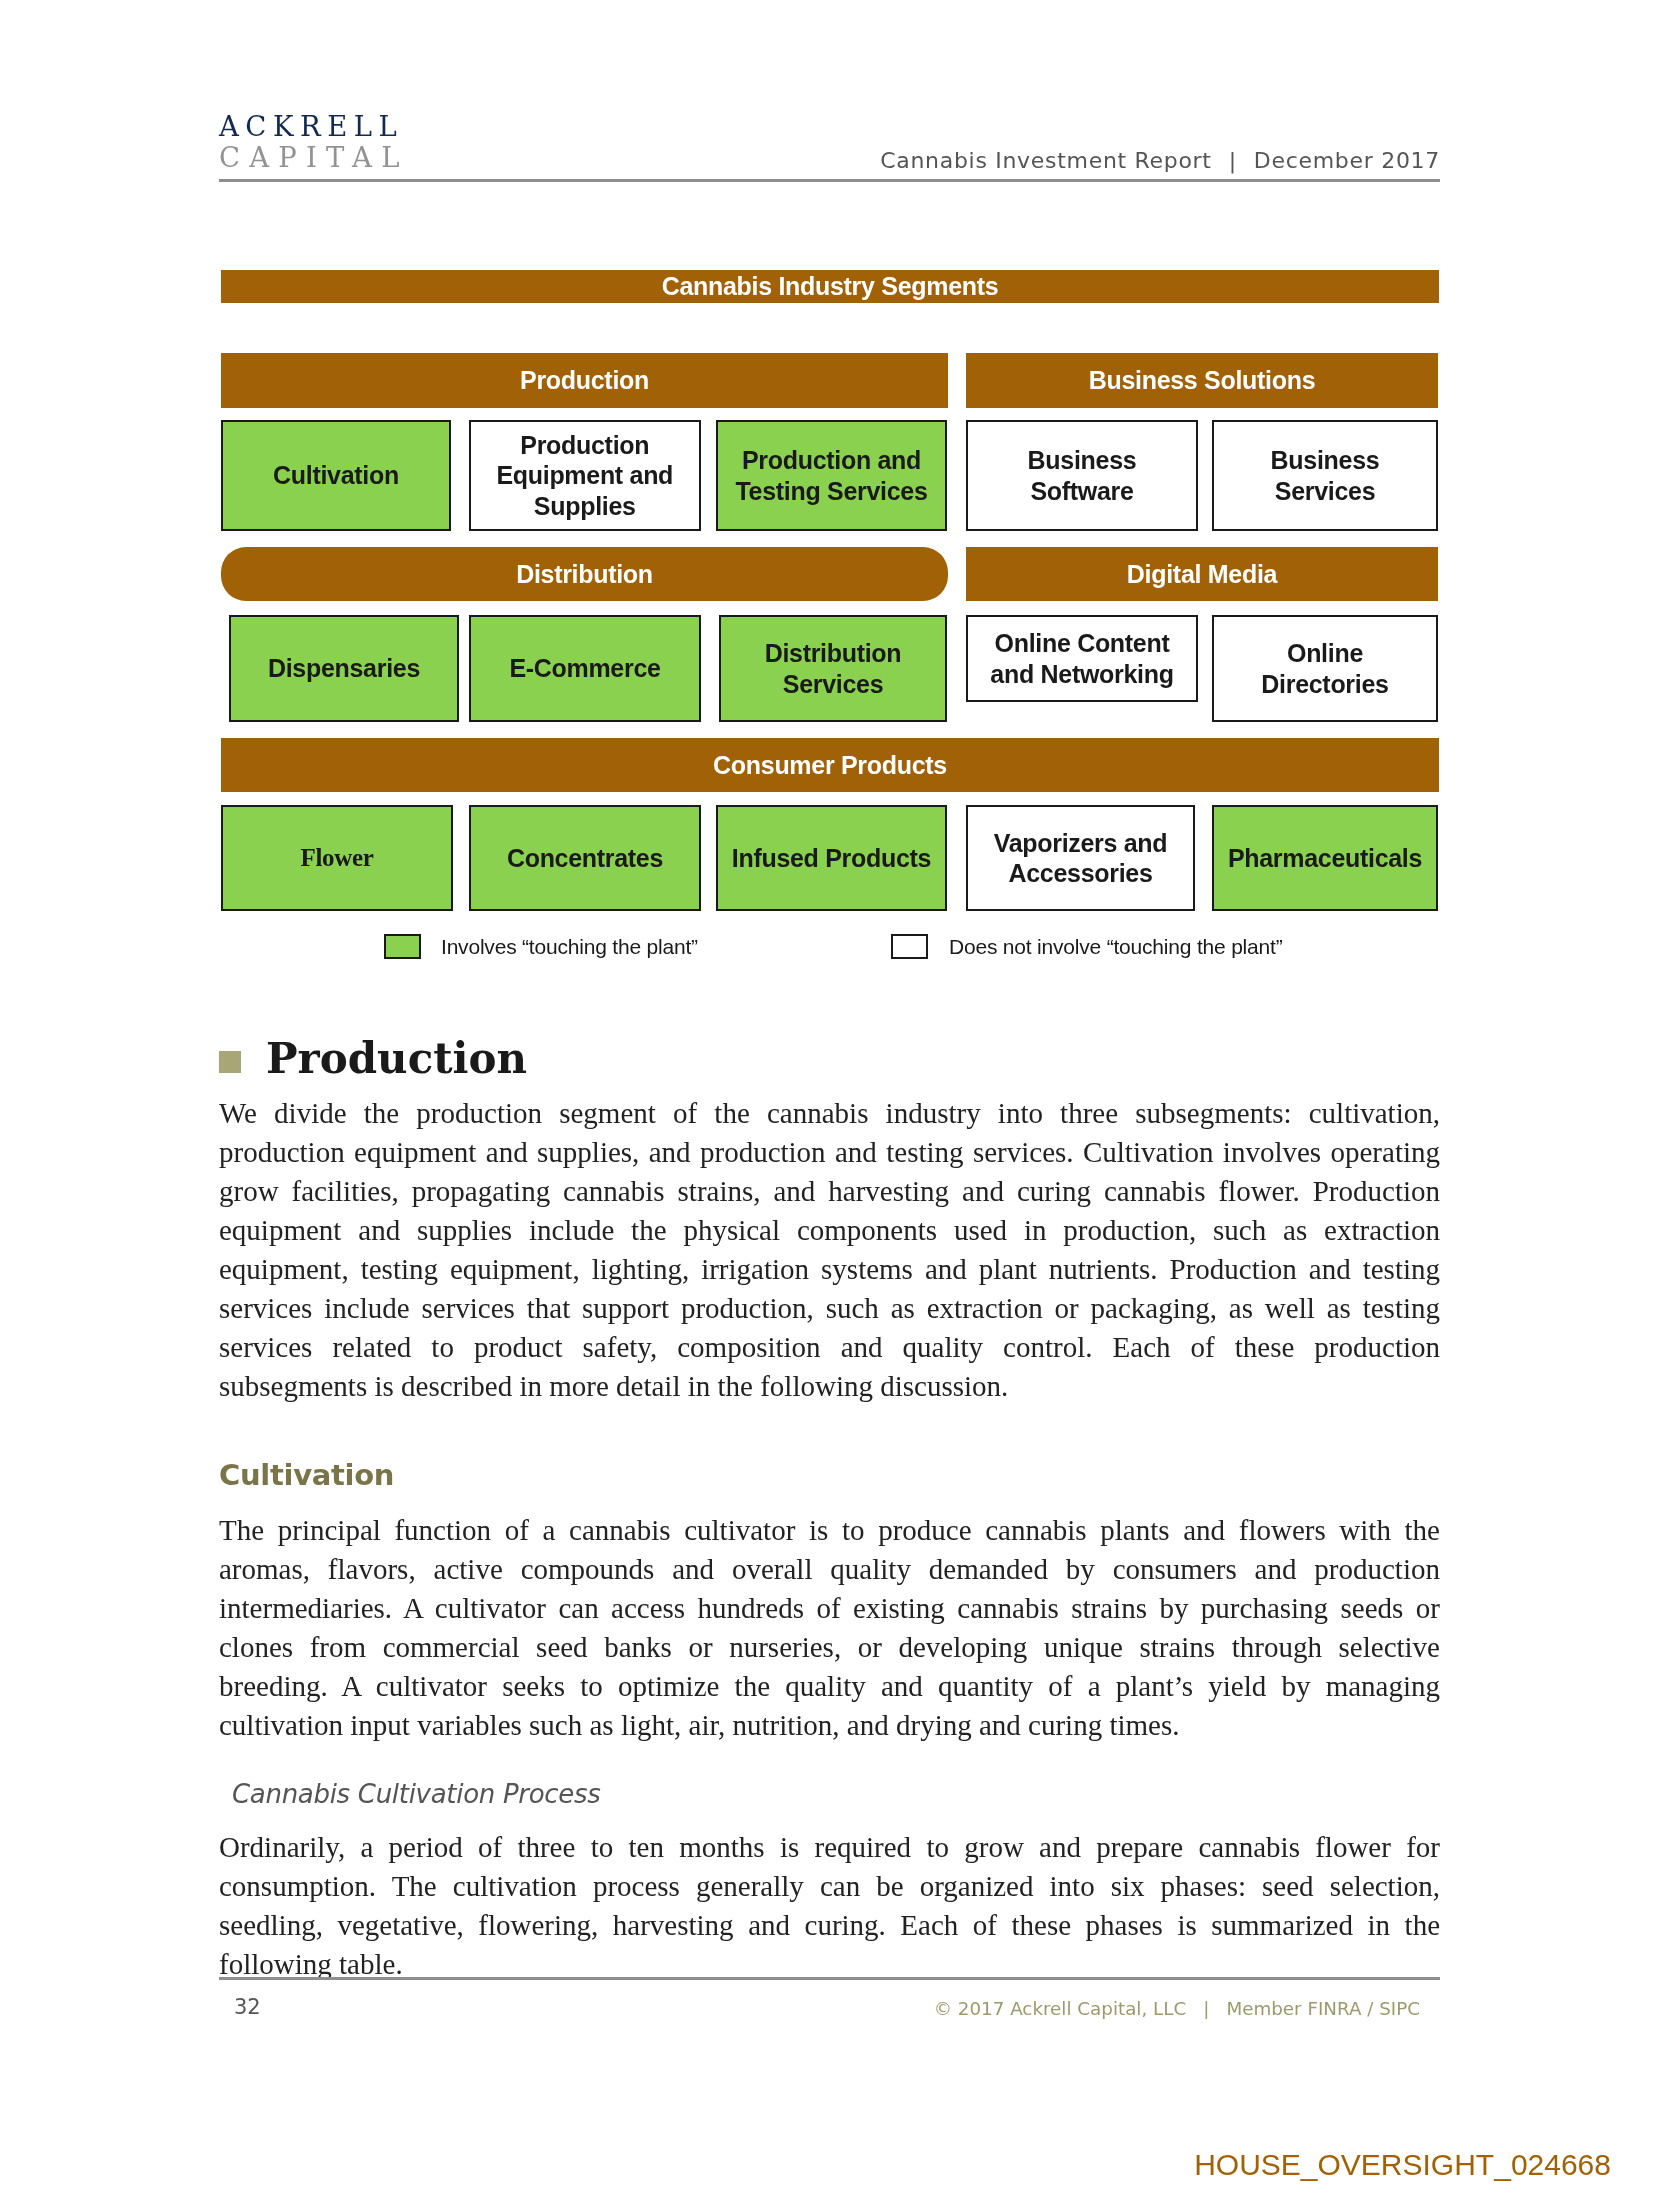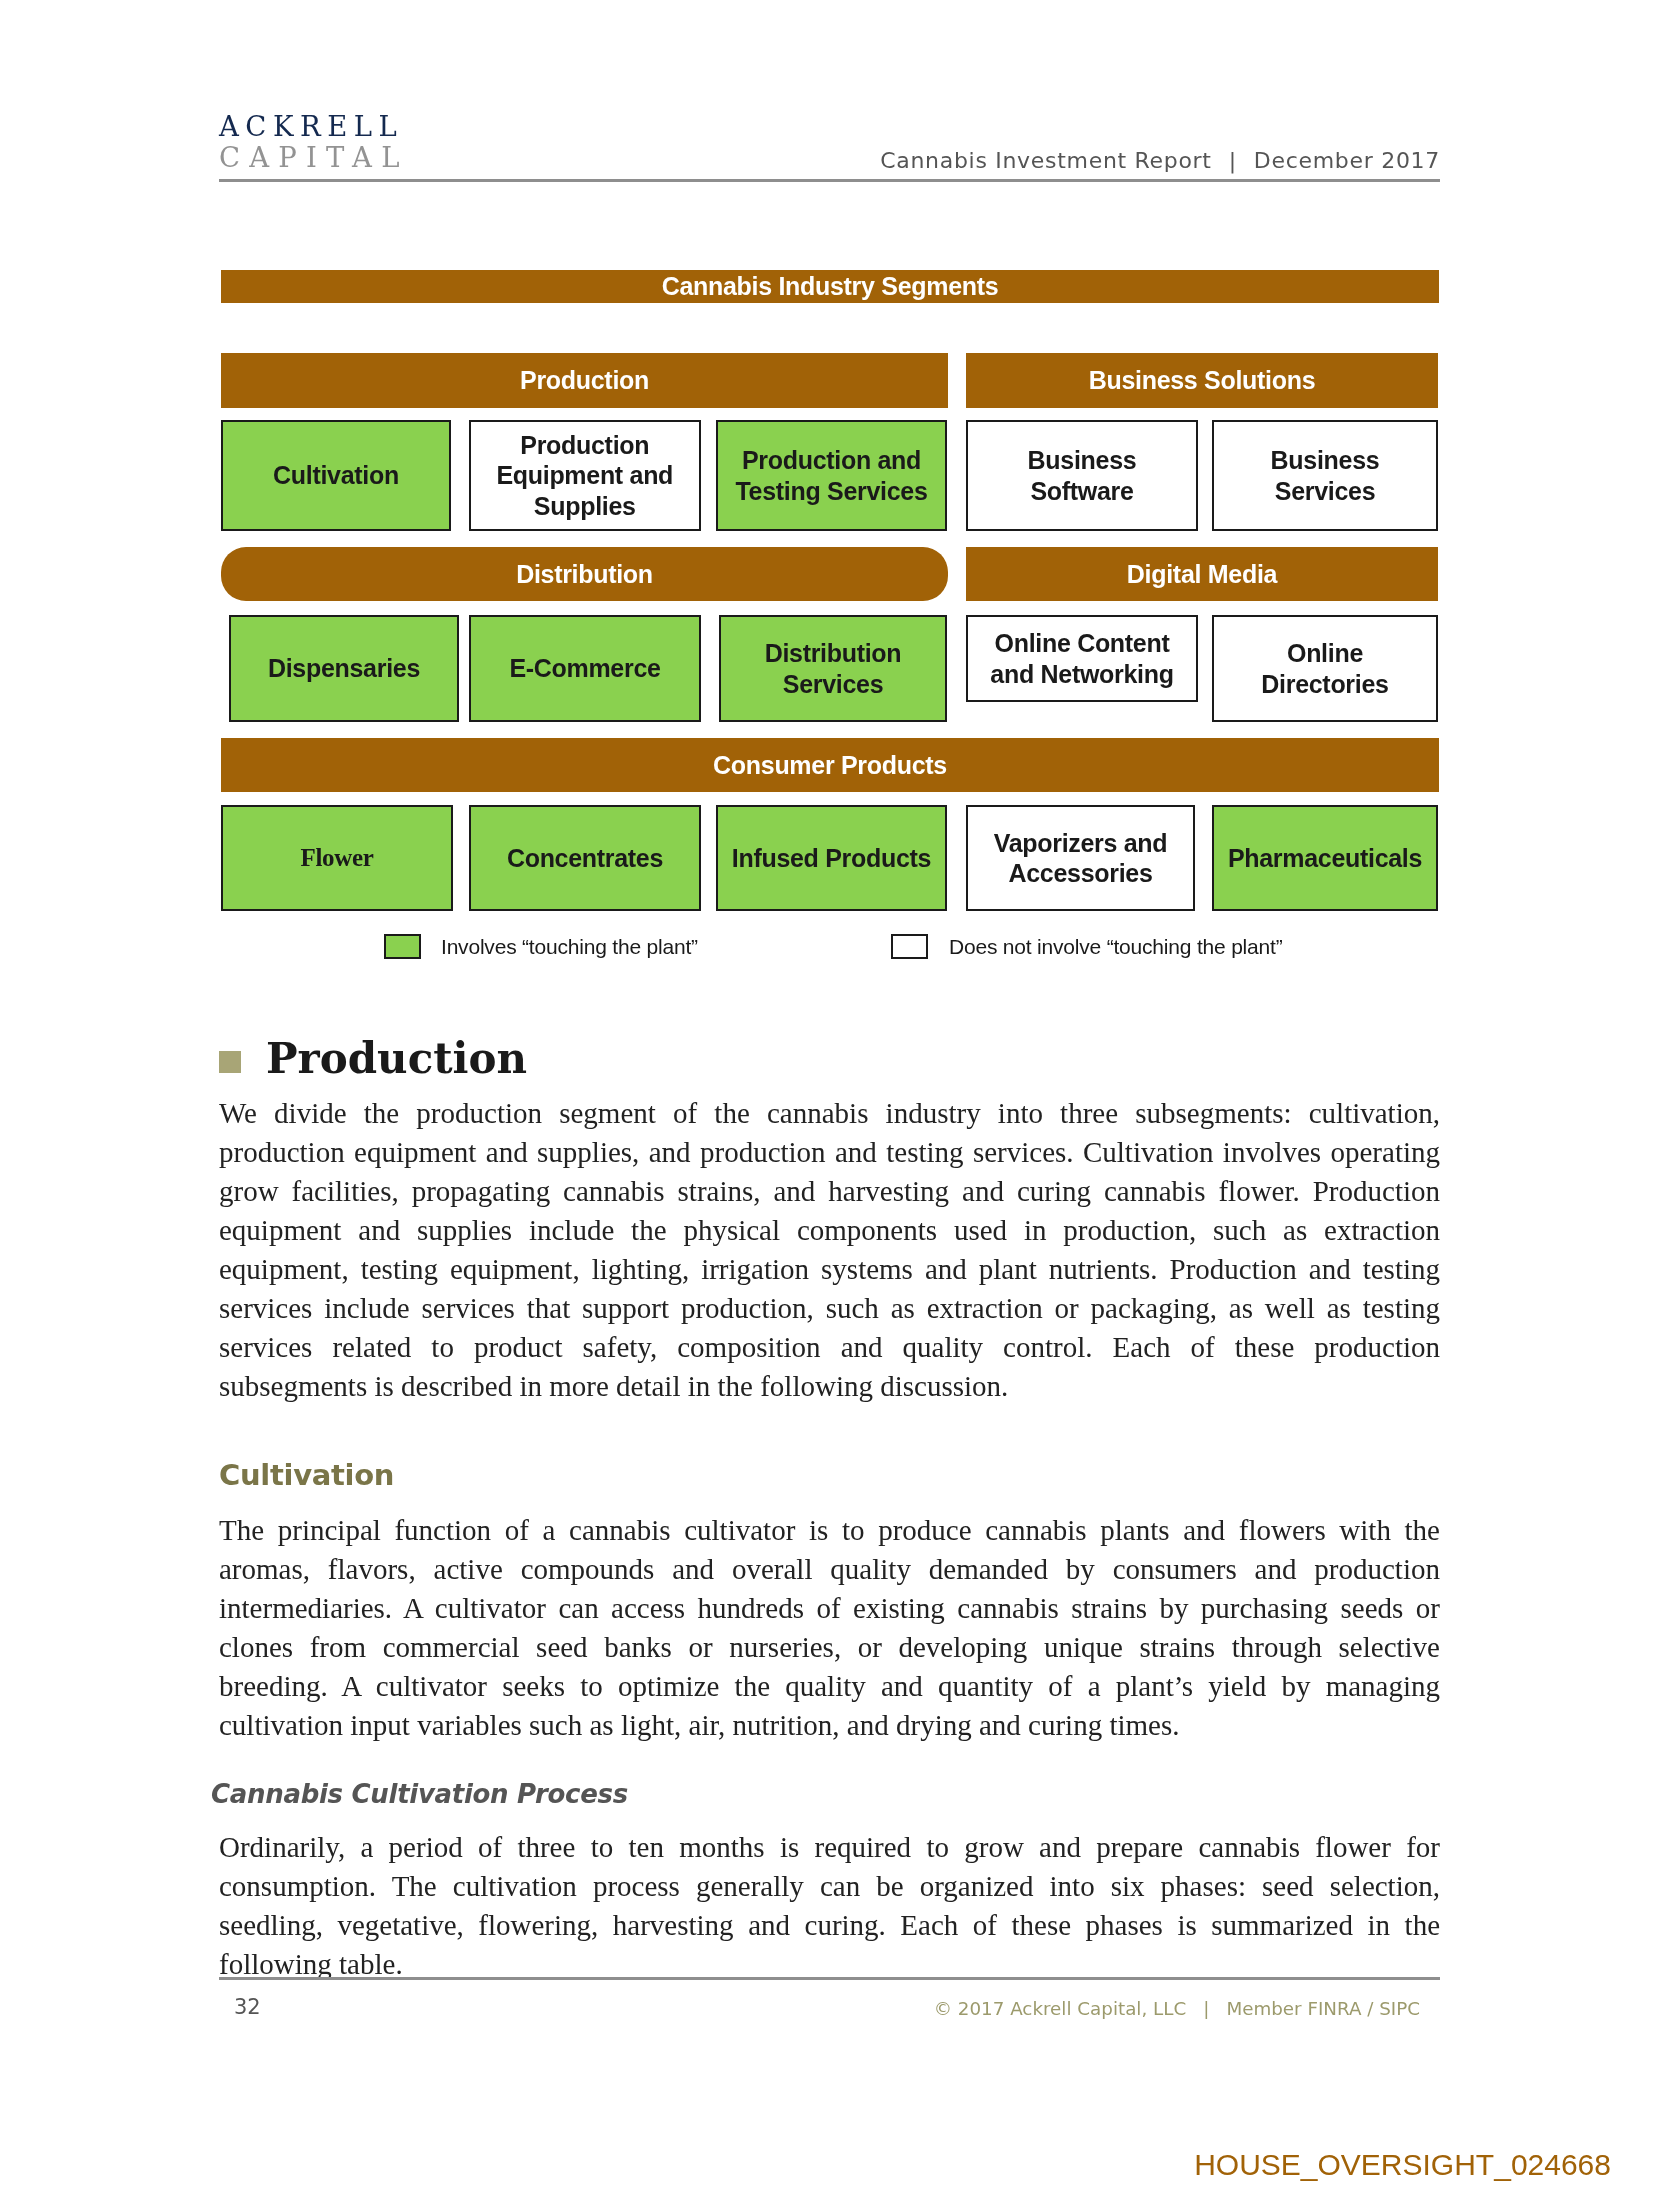--- a/index.html
+++ b/index.html
@@ -20,21 +20,21 @@
   .white { background: #ffffff; }
 
   .legend-box { width: 37px; height: 25px; box-sizing: border-box; border: 2.6px solid #1a1a1a; }
   .legend-text { font-family: "Liberation Sans", sans-serif; font-size: 21px; color: #1a1a1a; white-space: nowrap; letter-spacing: -0.2px; }
 
   
   .h1 { left: 219px; top: 1034px; font-family: "DejaVu Serif", serif; font-weight: bold; font-size: 42px; color: #1a1a1a; display: flex; align-items: center; }
   .h1-bullet { width: 22px; height: 22px; background: #a8a576; margin-right: 25px; margin-top: 6.5px; }
   .para { left: 219px; width: 1221px; font-family: "Liberation Serif", serif; font-size: 29px; line-height: 39px; color: #222222; text-align: justify; }
   .h2 { left: 219px; font-family: "DejaVu Sans", sans-serif; font-weight: bold; font-size: 29px; color: #7a7548; letter-spacing: -0.3px; }
-  .h3 { left: 211px; font-family: "DejaVu Sans", sans-serif; font-weight: bold; font-style: italic; font-size: 26px; color: #555555; letter-spacing: -0.3px; }
+  .h3 { left: 232px; font-family: "DejaVu Sans", sans-serif; font-weight: normal; font-style: italic; font-size: 26px; color: #555555; letter-spacing: -0.3px; }
 
   
   .ftr-rule { left: 219px; top: 1977px; width: 1221px; height: 2.6px; background: #8e8e8e; }
   .page-num { left: 234px; top: 1995px; font-family: "DejaVu Sans", sans-serif; font-size: 21px; color: #555555; }
   .ftr-right { left: 785px; top: 1998px; width: 635px; text-align: right; font-family: "DejaVu Sans", sans-serif; font-size: 18.3px; color: #9c9a6c; white-space: nowrap; }
   .ftr-sep { display: inline-block; margin: 0 17px; }
   .bates { left: 1087px; top: 2148px; width: 524px; text-align: right; font-family: "Liberation Sans", sans-serif; font-size: 30px; color: #a16207; }
 </style>
 </head>
 <body>

